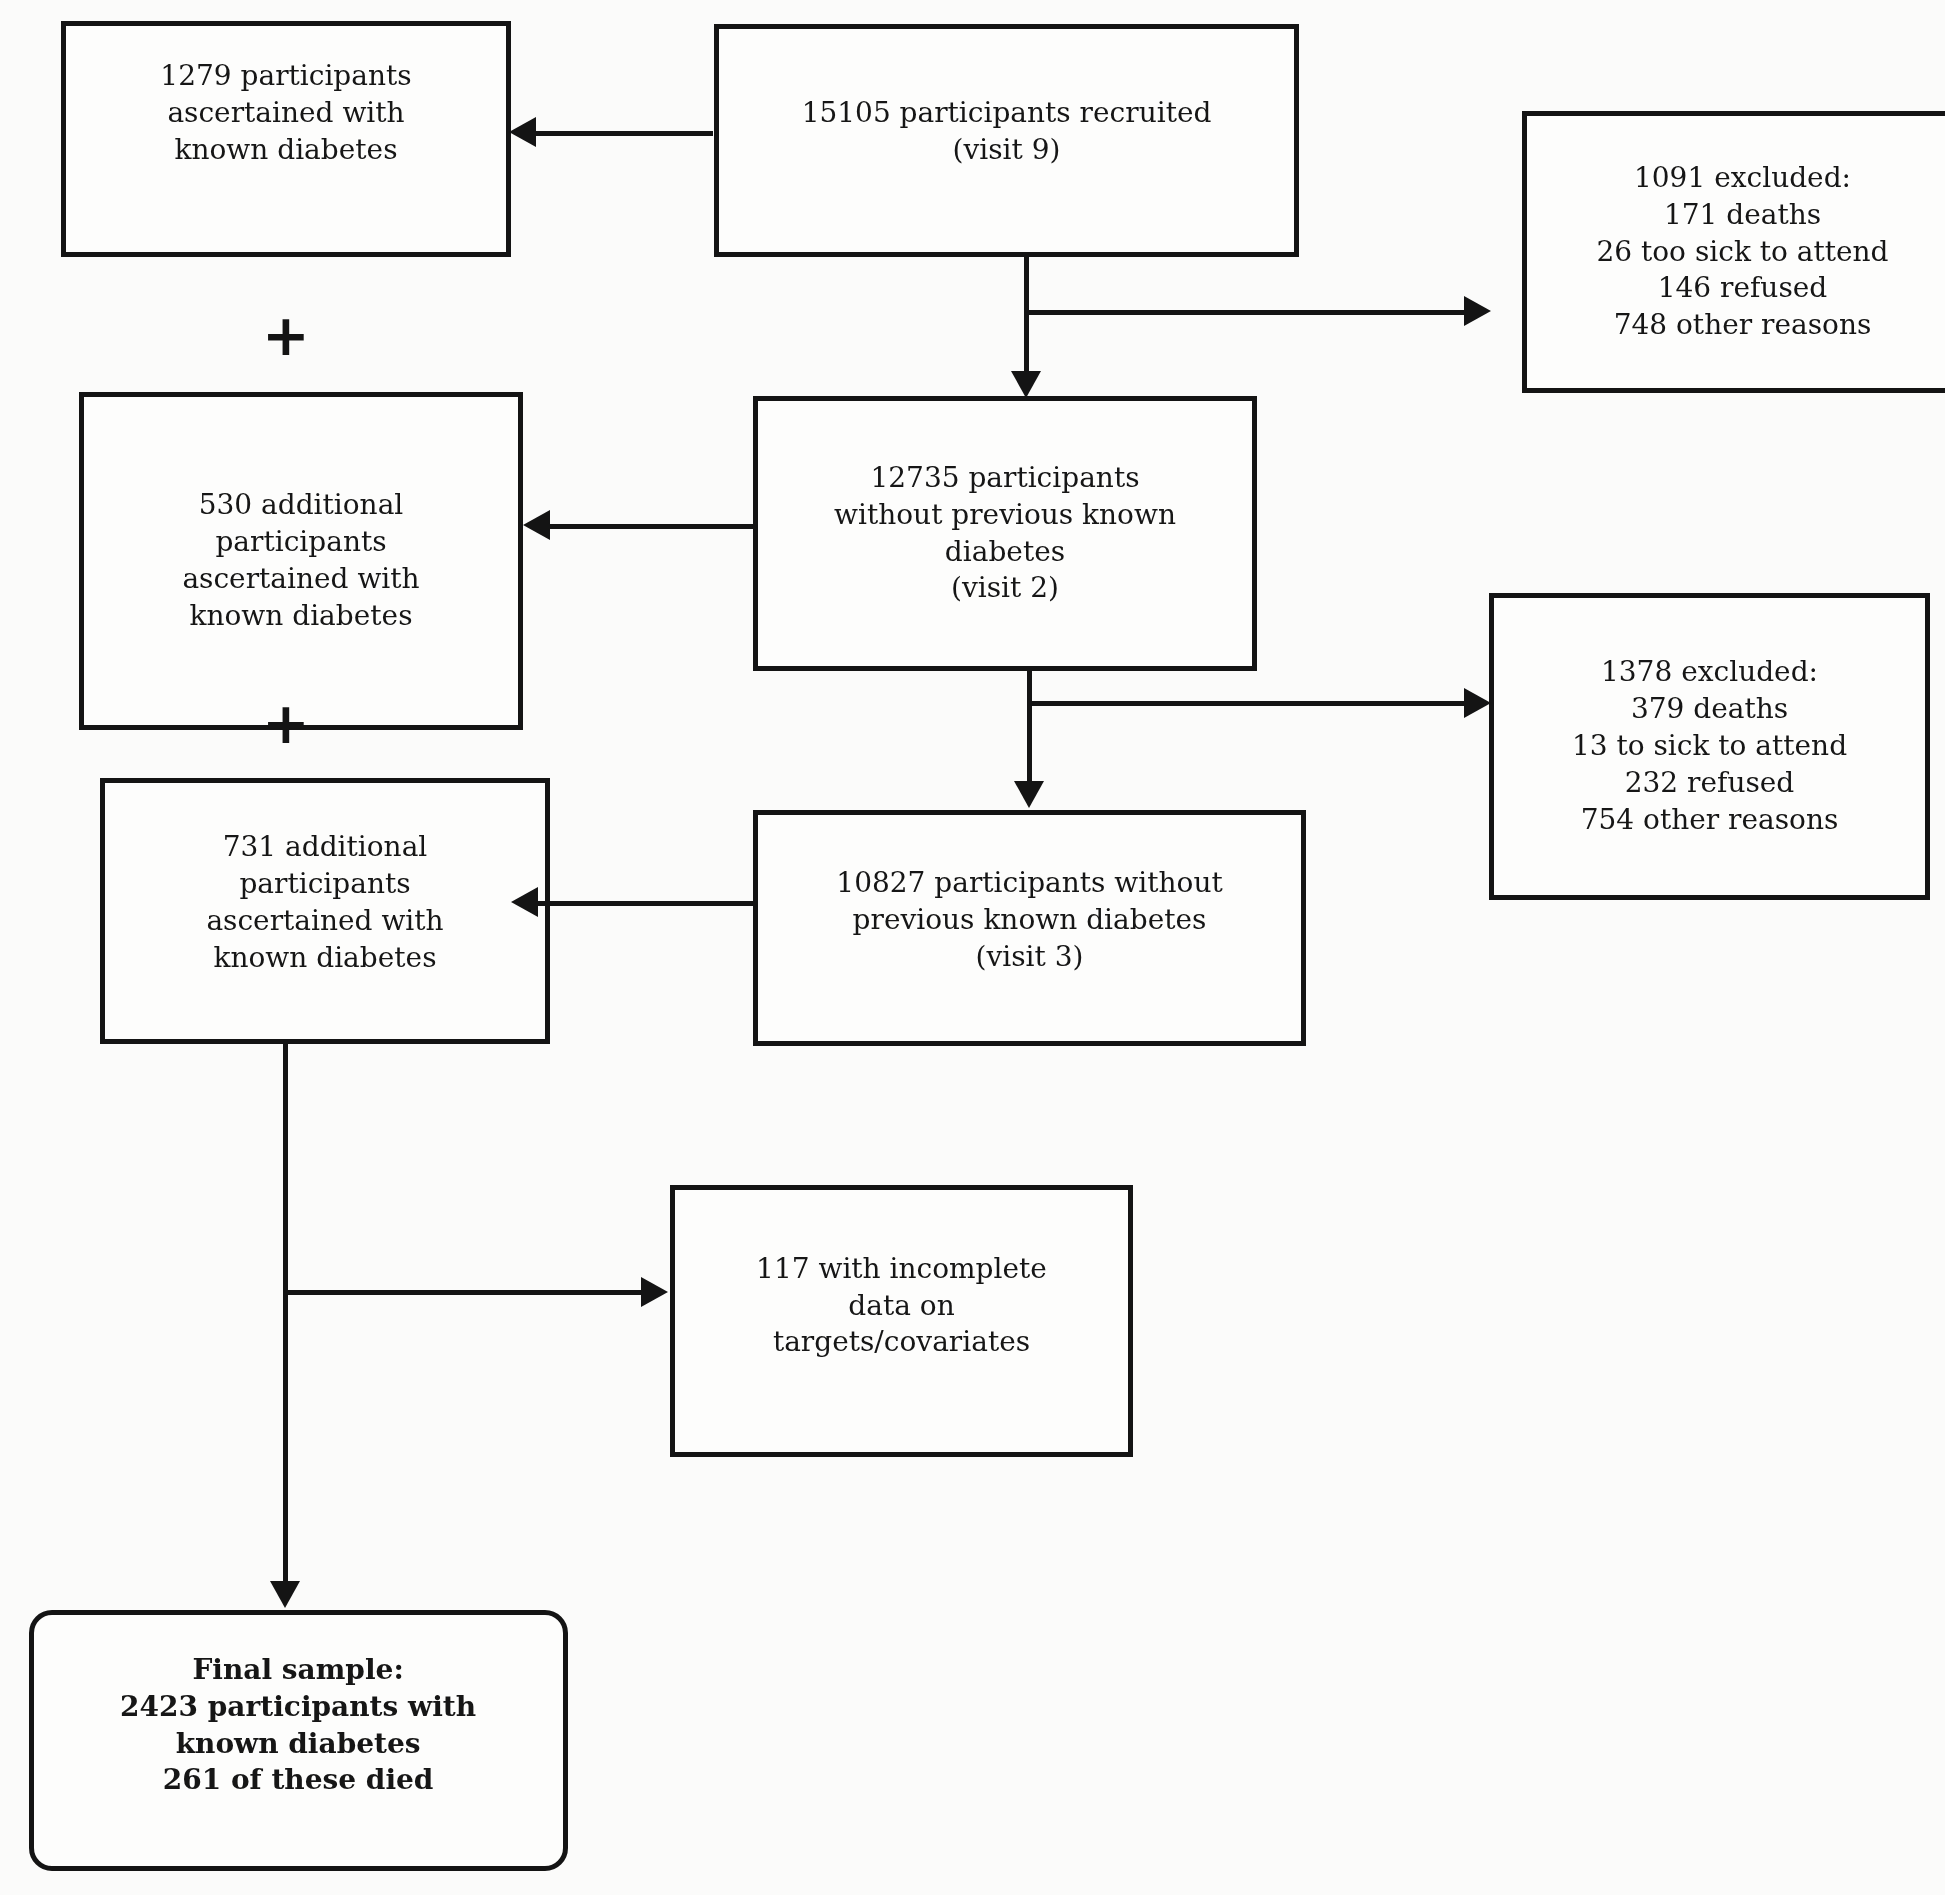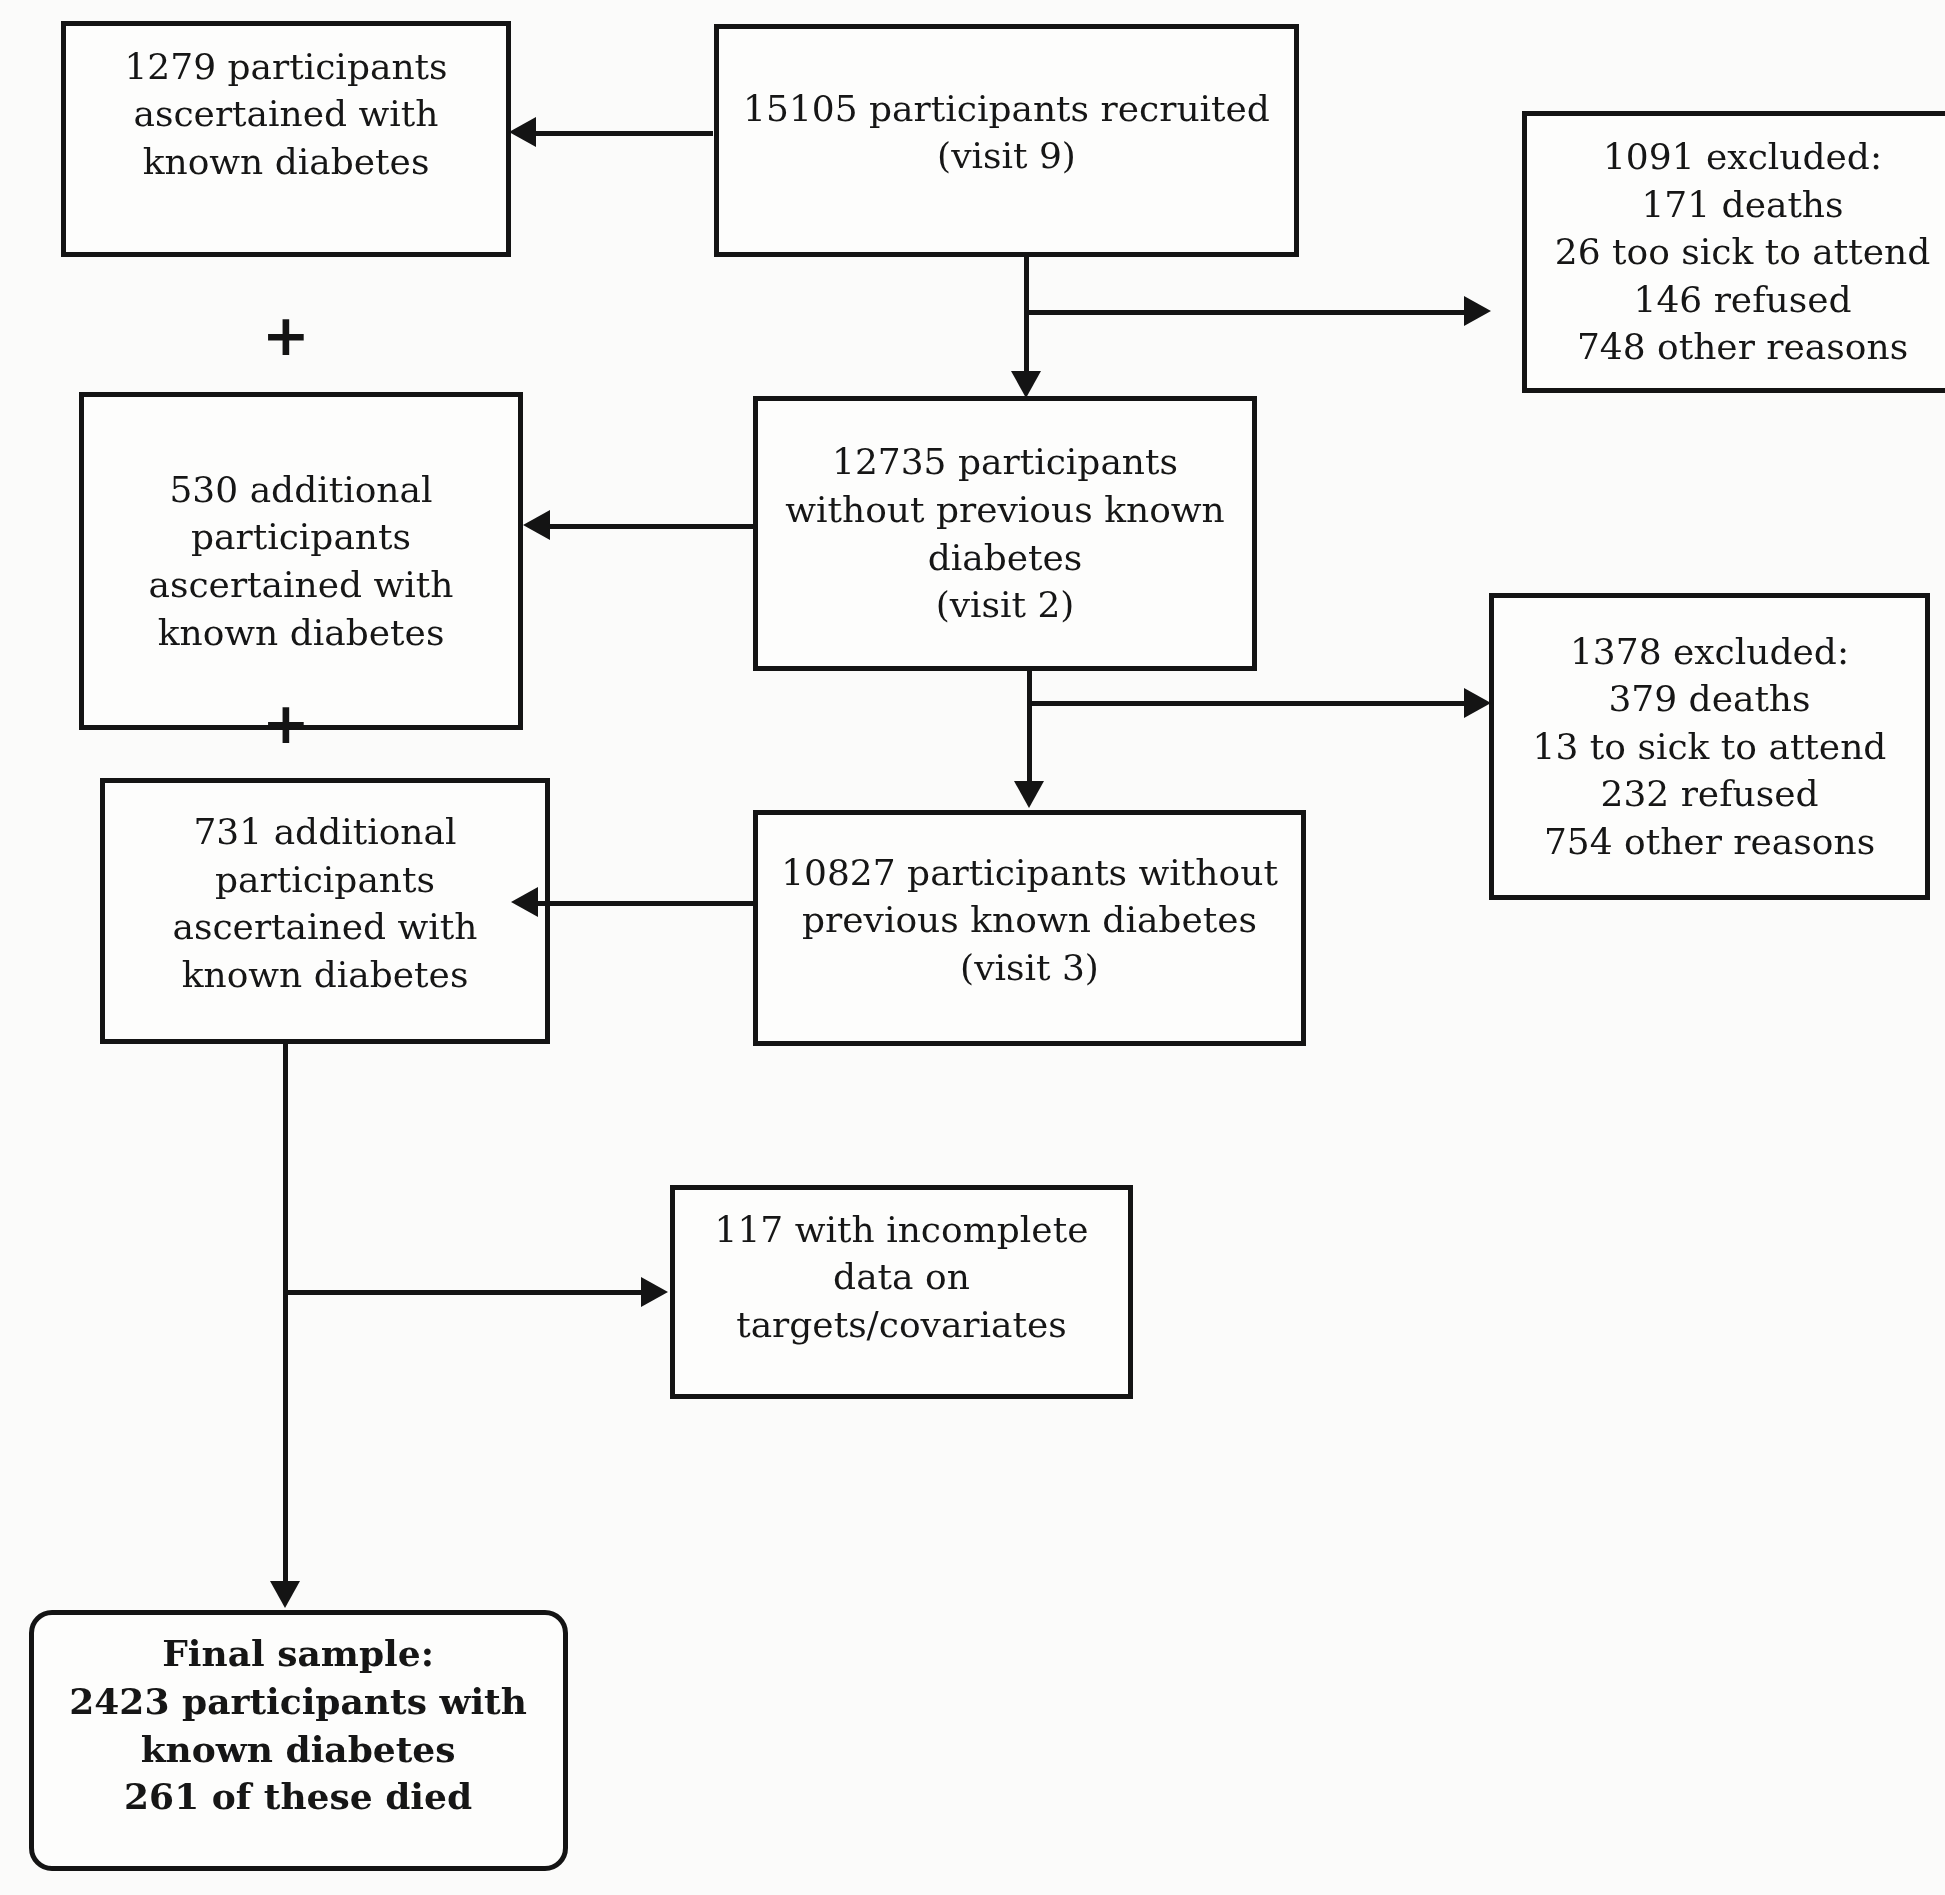--- a/index.html
+++ b/index.html
@@ -19,21 +19,21 @@
   .box {
     position: absolute;
     box-sizing: border-box;
     border: 5px solid #141414;
     background: #fdfdfc;
     display: flex;
     align-items: center;
     justify-content: center;
     text-align: center;
     white-space: pre-line;
-    font-size: 36px;
+    font-size: 28px;
     line-height: 1.32;
     padding: 13px;
   }
   .bold { font-weight: bold; }
   .pb-90 { padding-bottom: 64px; }
   .pb-60 { padding-bottom: 43px; }
   .pb-40 { padding-bottom: 28.6px; }
   .hline, .vline {
     position: absolute;
     background: #141414;
@@ -63,21 +63,21 @@
 
   
   #box-known-dm-v1 { left: 61px;   top: 21.4px;   width: 450px; height: 236px; }
   #box-recruited   { left: 714px; top: 23.6px;   width: 585px; height: 233px; }
   #box-excluded-v2 { left: 1522px; top: 111px;  width: 441px; height: 282px; }
   #box-known-dm-v2 { left: 79px;  top: 392px;  width: 444px; height: 338px; }
   #box-no-dm-v2    { left: 753px; top: 396px;  width: 504px; height: 275px; }
   #box-excluded-v3 { left: 1489px; top: 593px;  width: 441px; height: 307px; }
   #box-known-dm-v3 { left: 61px;   top: 778px; width: 450px; height: 266px; margin-left: 39px; }
   #box-no-dm-v3    { left: 753px; top: 810px; width: 553px; height: 236px; }
-  #box-incomplete  { left: 670px;  top: 1185px; width: 463px; height: 214px; }
+  #box-incomplete  { left: 670px;  top: 1185px; width: 463px; height: 272px; }
   #box-final       { left: 28.6px;   top: 1610px; width: 539px; height: 261px; border-radius: 23px; }
 </style>
 </head>
 <body>
 
 <div id="stage">
 
   <div class="box pb-90" id="box-known-dm-v1">1279 participants
 ascertained with
 known diabetes</div>

